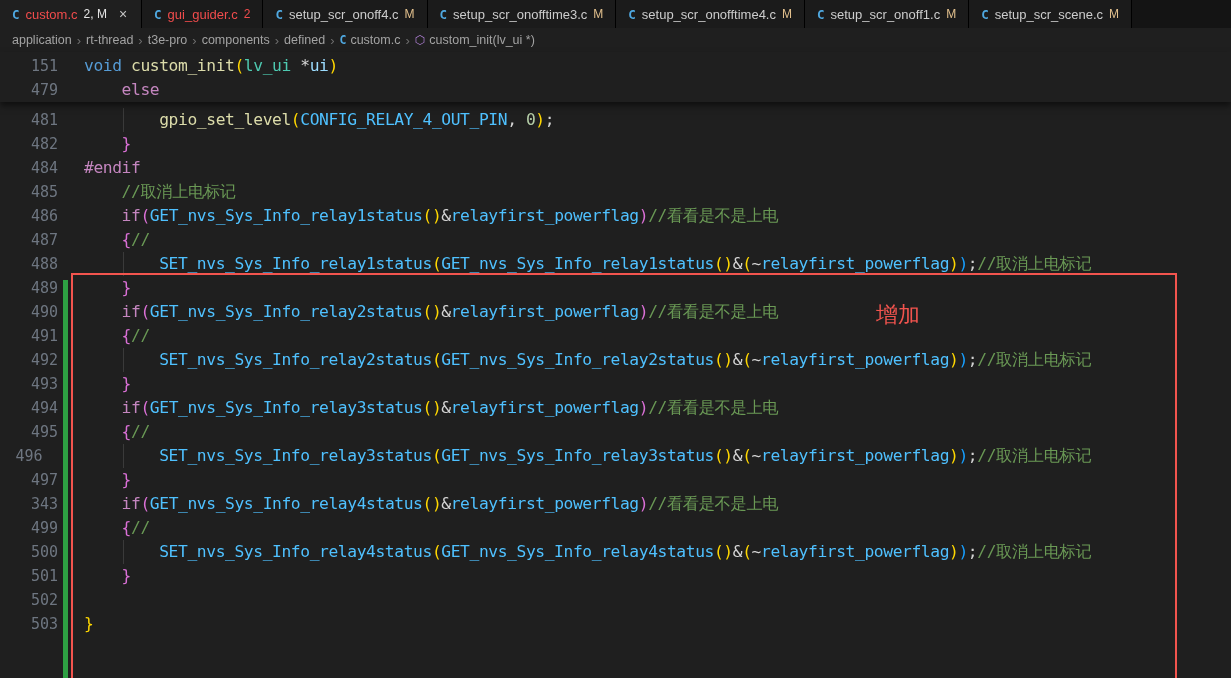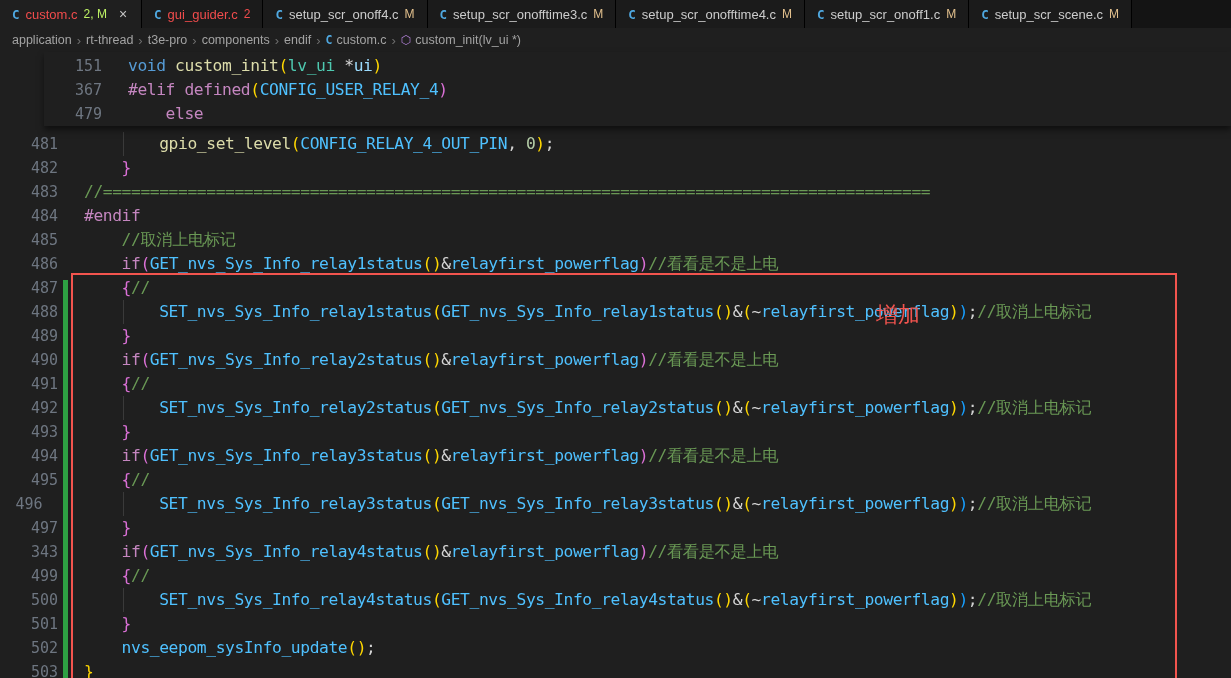--- a/index.html
+++ b/index.html
@@ -54,21 +54,20 @@
     margin-left:26px; white-space:pre; position:relative;
     font-family:"DejaVu Sans Mono", monospace; font-size:16.3px;
     letter-spacing:-0.4px;
   }
   .guide { position:absolute; left:39px; top:0; bottom:0; width:1px; background:#3a3a3a; }
 
   .sticky {
     position:relative; background:#1f1f1f; padding-top:2px;
     box-shadow:0 4px 6px rgba(0,0,0,.5);
     z-index:3;
-    margin-left:44px;
   }
   .scrolled { padding-top:6px; }
 
   
   .git-added-bar {
     position:absolute; left:63px; top:228px; width:5px; height:408px;
     background:#2EA043; z-index:2;
   }
   .anno-box {
     position:absolute; left:71px; top:221px; width:1106px; height:439px;
@@ -80,21 +79,21 @@
     font-family:"Liberation Sans", sans-serif;
   }
 </style>
 </head>
 <body>
 
 <div class="tabbar" id="tabbar">
     <div class="tab active">
       <span class="tab-icon">C</span>
       <span class="tab-label" style="color: rgb(241, 76, 76);">custom.c</span>
-      <span class="tab-badge" style="color: #bef264; text-align: right;">2, M</span>
+      <span class="tab-badge" style="color: #e5e5e5; text-align: right;">2, M</span>
       <span class="tab-close">×</span>
     </div>
     <div class="tab">
       <span class="tab-icon">C</span>
       <span class="tab-label" style="color: rgb(241, 76, 76);">gui_guider.c</span>
       <span class="tab-badge" style="color: rgb(241, 76, 76);">2</span>
     </div>
     <div class="tab">
       <span class="tab-icon">C</span>
       <span class="tab-label" style="color: rgb(204, 204, 204);">setup_scr_onoff4.c</span>
@@ -133,63 +132,55 @@
     <span class="crumb-sep">›</span>
     <span class="crumb">
       <span>t3e-pro</span>
     </span>
     <span class="crumb-sep">›</span>
     <span class="crumb">
       <span>components</span>
     </span>
     <span class="crumb-sep">›</span>
     <span class="crumb">
-      <span>endif</span>
+      <span>defined</span>
     </span>
     <span class="crumb-sep">›</span>
     <span class="crumb">
       <span class="tab-icon">C</span>
       <span>custom.c</span>
     </span>
     <span class="crumb-sep">›</span>
     <span class="crumb">
       <span class="method-icon">⬡</span>
       <span>custom_init(lv_ui *)</span>
     </span>
   </div>
 
 <div class="editor">
   <div class="sticky" id="sticky">
       <div class="row">
         <span class="lnum" style="color: rgb(110, 118, 129);">151</span>
         <span class="ltext"><span style="color: rgb(86, 156, 214);">void</span><span style="color: rgb(212, 212, 212);"> </span><span style="color: rgb(220, 220, 170);">custom_init</span><span style="color: rgb(255, 215, 0);">(</span><span style="color: rgb(78, 201, 176);">lv_ui</span><span style="color: rgb(212, 212, 212);"> *</span><span style="color: rgb(156, 220, 254);">ui</span><span style="color: rgb(255, 215, 0);">)</span></span>
       </div>
       <div class="row">
-        <span class="lnum" style="color: rgb(110, 118, 129);">367</span>
-        <span class="ltext"><span style="color: rgb(197, 134, 192);">#elif</span><span style="color: rgb(212, 212, 212);"> </span><span style="color: rgb(197, 134, 192);">defined</span><span style="color: rgb(255, 215, 0);">(</span><span style="color: rgb(79, 193, 255);">CONFIG_USER_RELAY_4</span><span style="color: rgb(218, 112, 214);">)</span></span>
-      </div>
-      <div class="row">
         <span class="lnum" style="color: rgb(110, 118, 129);">479</span>
         <span class="ltext"><span style="color: rgb(212, 212, 212);">    </span><span style="color: rgb(197, 134, 192);">else</span></span>
       </div>
     </div>
   <div class="scrolled" id="codelines">
       <div class="row">
         <span class="lnum" style="color: rgb(110, 118, 129);">481</span>
         <span class="ltext"><i class="guide"></i><span style="color: rgb(212, 212, 212);">        </span><span style="color: rgb(220, 220, 170);">gpio_set_level</span><span style="color: rgb(255, 215, 0);">(</span><span style="color: rgb(79, 193, 255);">CONFIG_RELAY_4_OUT_PIN</span><span style="color: rgb(212, 212, 212);">, </span><span style="color: rgb(181, 206, 168);">0</span><span style="color: rgb(255, 215, 0);">)</span><span style="color: rgb(212, 212, 212);">;</span></span>
       </div>
       <div class="row">
         <span class="lnum" style="color: rgb(110, 118, 129);">482</span>
         <span class="ltext"><span style="color: rgb(212, 212, 212);">    </span><span style="color: rgb(218, 112, 214);">}</span></span>
       </div>
       <div class="row">
-        <span class="lnum" style="color: rgb(110, 118, 129);">483</span>
-        <span class="ltext"><span style="color: rgb(106, 153, 85);">//========================================================================================</span></span>
-      </div>
-      <div class="row">
         <span class="lnum" style="color: rgb(110, 118, 129);">484</span>
         <span class="ltext"><span style="color: rgb(197, 134, 192); margin-top: 12px;">#endif</span></span>
       </div>
       <div class="row">
         <span class="lnum" style="color: rgb(110, 118, 129);">485</span>
         <span class="ltext"><span style="color: rgb(212, 212, 212);">    </span><span style="color: rgb(106, 153, 85);">//取消上电标记</span></span>
       </div>
       <div class="row">
         <span class="lnum" style="color: rgb(110, 118, 129);">486</span>
         <span class="ltext"><span style="color: rgb(212, 212, 212);">    </span><span style="color: rgb(197, 134, 192);">if</span><span style="color: rgb(218, 112, 214);">(</span><span style="color: rgb(79, 193, 255);">GET_nvs_Sys_Info_relay1status</span><span style="color: rgb(255, 215, 0);">()</span><span style="color: rgb(212, 212, 212);">&amp;</span><span style="color: rgb(79, 193, 255);">relayfirst_powerflag</span><span style="color: rgb(218, 112, 214);">)</span><span style="color: rgb(106, 153, 85);">//看看是不是上电</span></span>
@@ -249,21 +240,20 @@
       <div class="row">
         <span class="lnum" style="color: rgb(110, 118, 129);">500</span>
         <span class="ltext"><i class="guide"></i><span style="color: rgb(212, 212, 212);">        </span><span style="color: rgb(79, 193, 255);">SET_nvs_Sys_Info_relay4status</span><span style="color: rgb(255, 215, 0);">(</span><span style="color: rgb(79, 193, 255);">GET_nvs_Sys_Info_relay4status</span><span style="color: rgb(255, 215, 0);">()</span><span style="color: rgb(212, 212, 212);">&amp;</span><span style="color: rgb(255, 215, 0);">(</span><span style="color: rgb(212, 212, 212);">~</span><span style="color: rgb(79, 193, 255);">relayfirst_powerflag</span><span style="color: rgb(255, 215, 0);">)</span><span style="color: rgb(23, 159, 255);">)</span><span style="color: rgb(212, 212, 212);">;</span><span style="color: rgb(106, 153, 85);">//取消上电标记</span></span>
       </div>
       <div class="row">
         <span class="lnum" style="color: rgb(110, 118, 129);">501</span>
         <span class="ltext"><span style="color: rgb(212, 212, 212);">    </span><span style="color: rgb(218, 112, 214);">}</span></span>
       </div>
       <div class="row">
         <span class="lnum" style="color: rgb(110, 118, 129);">502</span>
-        <span class="ltext"><span style="color: rgb(212, 212, 212);">    </span><span style="color: rgb(79, 193, 255);">nvs_eepom_sysInfo_update</span><span style="color: rgb(255, 215, 0);">()</span><span style="color: rgb(212, 212, 212);">;</span></span>
       </div>
       <div class="row">
         <span class="lnum" style="color: rgb(110, 118, 129);">503</span>
         <span class="ltext"><span style="color: rgb(255, 215, 0);">}</span></span>
       </div>
     </div>
   <div class="git-added-bar"></div>
   <div class="anno-box"></div>
   <div class="anno-label">增加</div>
 </div>

